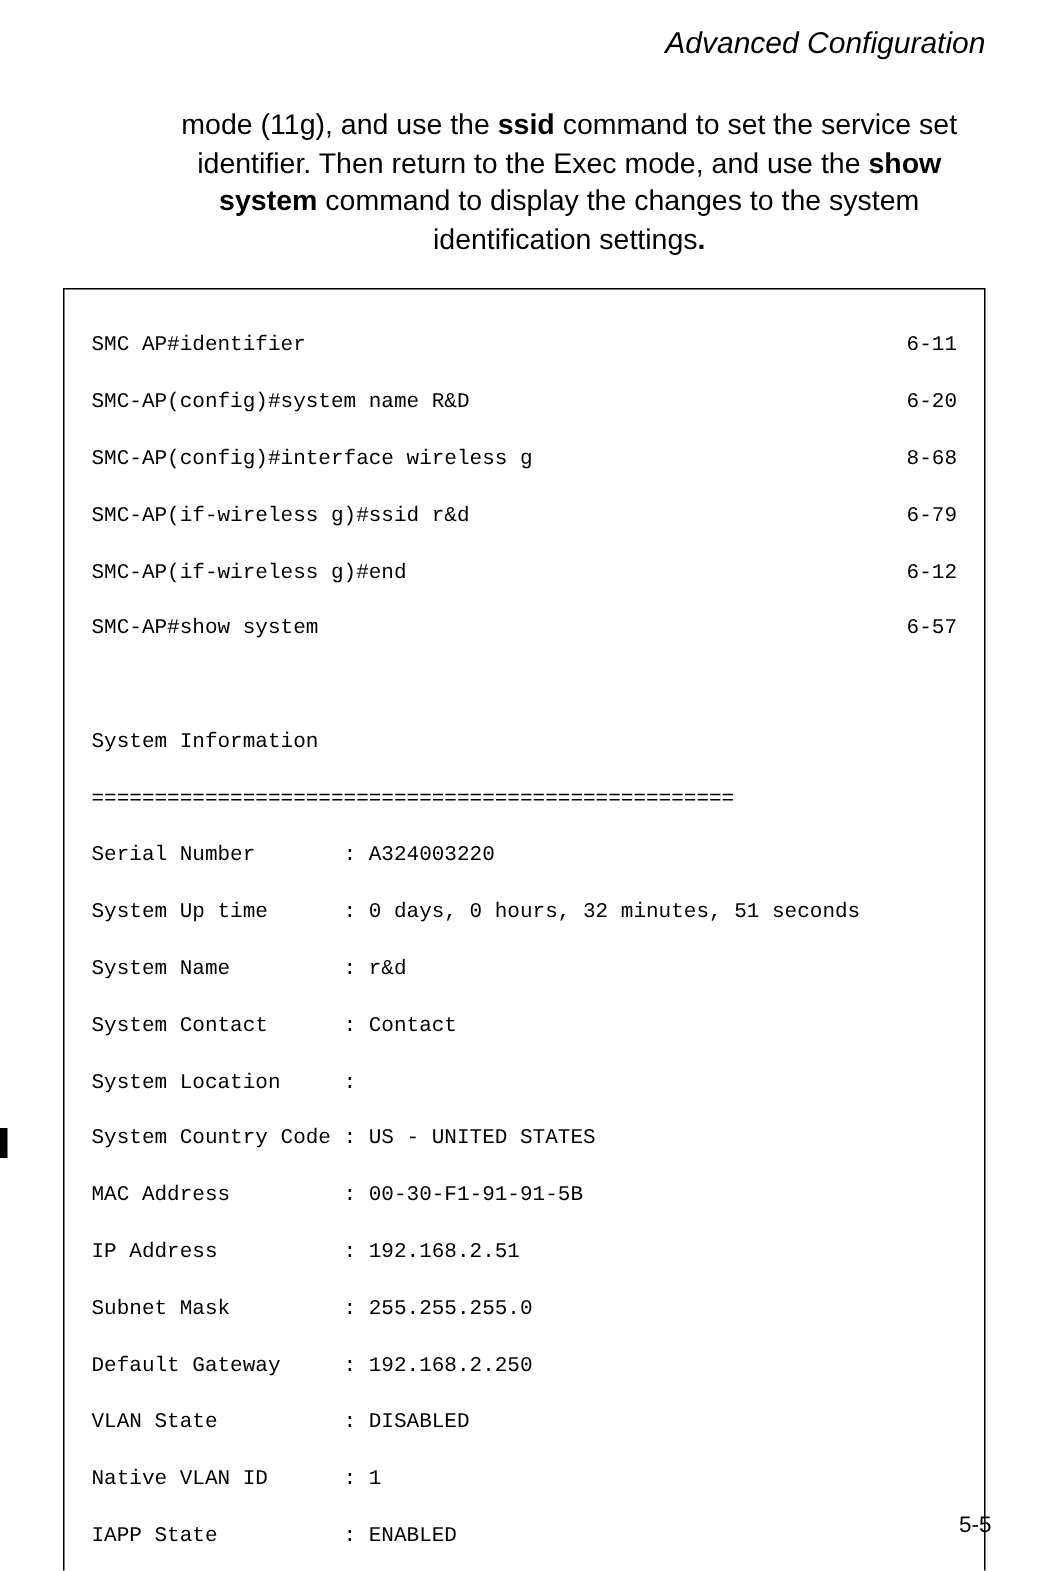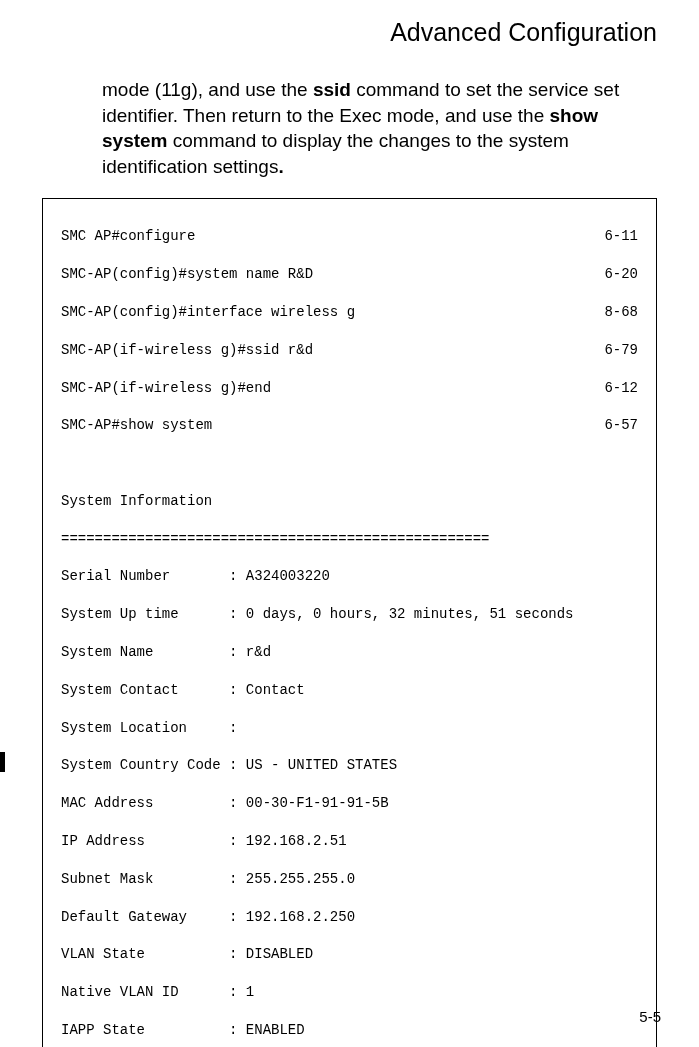--- a/index.html
+++ b/index.html
@@ -12,30 +12,32 @@
     position: relative;
     background: #fff;
   }
   .page {
     padding: 18px 38px 0 18px;
     position: relative;
     height: 100%;
   }
   .header-right {
     text-align: right;
-    font-size: 25px;
+    font-style: italic;
+    font-size: 20px;
     margin-bottom: 30px;
     padding-right: 4px;
   }
   .body-para {
     font-size: 19px;
     line-height: 1.35;
     margin-left: 84px;
     margin-right: 4px;
     margin-bottom: 18px;
+    text-align: center;
   }
   .bold { font-weight: bold; }
   .code-box {
     border: 1px solid #000;
     margin: 0 4px 0 24px;
     padding: 10px 18px 14px 18px;
     font-family: "Courier New", Courier, monospace;
     font-size: 14px;
     line-height: 1.35;
     white-space: pre;
@@ -67,21 +69,21 @@
 
 <div class="page">
 
   <div class="header-right">Advanced Configuration</div>
 
   <p class="body-para">
     <span>mode (11g), and use the </span><span class="bold">ssid</span><span> command to set the service set identifier. Then return to the Exec mode, and use the </span><span class="bold">show system</span><span> command to display the changes to the system identification settings</span><span class="bold">.</span>
   </p>
 
   <div class="code-box">
-<div class="code-line"><span>SMC AP#configure</span><span class="code-ref">6-11</span></div>
+<div class="code-line"><span>SMC AP#identifier</span><span class="code-ref">6-11</span></div>
 <div class="code-line"><span>SMC-AP(config)#system name R&amp;D</span><span class="code-ref">6-20</span></div>
 <div class="code-line"><span>SMC-AP(config)#interface wireless g</span><span class="code-ref">8-68</span></div>
 <div class="code-line"><span>SMC-AP(if-wireless g)#ssid r&amp;d</span><span class="code-ref">6-79</span></div>
 <div class="code-line"><span>SMC-AP(if-wireless g)#end</span><span class="code-ref">6-12</span></div>
 <div class="code-line"><span>SMC-AP#show system</span><span class="code-ref">6-57</span></div>
 <div>&nbsp;</div>
 <div>System Information</div>
 <div>===================================================</div>
 <div>Serial Number       : A324003220</div>
 <div>System Up time      : 0 days, 0 hours, 32 minutes, 51 seconds</div>

